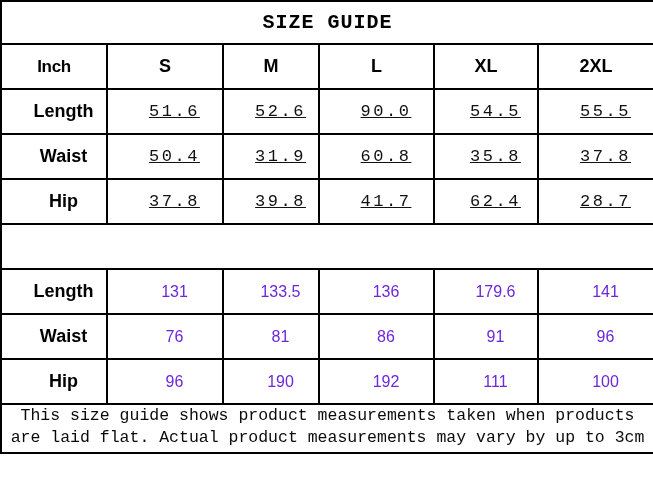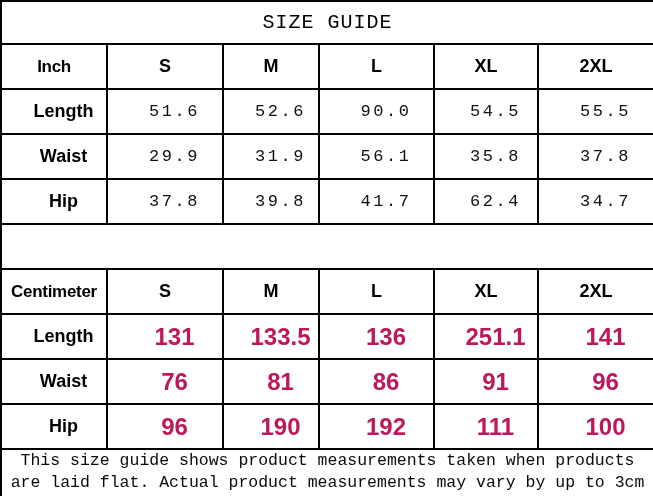--- a/index.html
+++ b/index.html
@@ -28,45 +28,46 @@
   }
   
   tr.r-title  td { height: 41px; }
   tr.r-head   td { height: 43px; }
   tr.r-data   td { height: 43px; padding-left: 19px; }
   tr.r-spacer td { height: 43px; border-left: 2px solid #000; border-right: 2px solid #000; }
   tr.r-note   td { height: 47px; vertical-align: top; }
   td.c-title {
     font-family: "Liberation Mono", "DejaVu Sans Mono", monospace;
     font-size: 20px;
-    font-weight: 400;
+    font-weight: 700;
     letter-spacing: 1px;
   }
   td.c-head {
     font-family: "Liberation Sans", sans-serif;
     font-size: 18px;
     font-weight: bold;
   }
   td.c-head.c-unit { font-size: 17px; letter-spacing: -0.3px; }
   td.c-label {
     font-family: "Liberation Sans", sans-serif;
     font-size: 18px;
     font-weight: bold;
   }
   td.c-inch {
     font-family: "Liberation Mono", "DejaVu Sans Mono", monospace;
     font-size: 17px;
     letter-spacing: 2.5px;
     color: #111111;
+    text-decoration: underline;
   }
   td.c-cm {
     font-family: "Liberation Sans", sans-serif;
-    font-size: 24px;
-    font-weight: 700;
-    color: #be185d;
+    font-size: 16px;
+    font-weight: 400;
+    color: #6d28d9;
   }
   td.c-note {
     font-family: "Liberation Mono", "DejaVu Sans Mono", monospace;
     font-size: 16.5px;
     line-height: 22px;
     padding: 3px 1px 0 1px;
     color: #0a0a0a;
     white-space: normal;
   }
 </style>
@@ -100,55 +101,47 @@
       <td class="c-label">Length</td>
       <td class="c-inch">51.6</td>
       <td class="c-inch">52.6</td>
       <td class="c-inch">90.0</td>
       <td class="c-inch">54.5</td>
       <td class="c-inch">55.5</td>
     </tr>
 
     <tr class="r-data">
       <td class="c-label">Waist</td>
-      <td class="c-inch">29.9</td>
+      <td class="c-inch">50.4</td>
       <td class="c-inch">31.9</td>
-      <td class="c-inch">56.1</td>
+      <td class="c-inch">60.8</td>
       <td class="c-inch">35.8</td>
       <td class="c-inch">37.8</td>
     </tr>
 
     <tr class="r-data">
       <td class="c-label">Hip</td>
       <td class="c-inch">37.8</td>
       <td class="c-inch">39.8</td>
       <td class="c-inch">41.7</td>
       <td class="c-inch">62.4</td>
-      <td class="c-inch">34.7</td>
+      <td class="c-inch">28.7</td>
     </tr>
 
     <tr class="r-spacer">
       <td colspan="6"></td>
     </tr>
 
-    <tr class="r-head">
-      <td class="c-head c-unit">Centimeter</td>
-      <td class="c-head">S</td>
-      <td class="c-head">M</td>
-      <td class="c-head">L</td>
-      <td class="c-head">XL</td>
-      <td class="c-head">2XL</td>
-    </tr>
 
     <tr class="r-data">
       <td class="c-label">Length</td>
       <td class="c-cm">131</td>
       <td class="c-cm">133.5</td>
       <td class="c-cm">136</td>
-      <td class="c-cm">251.1</td>
+      <td class="c-cm">179.6</td>
       <td class="c-cm">141</td>
     </tr>
 
     <tr class="r-data">
       <td class="c-label">Waist</td>
       <td class="c-cm">76</td>
       <td class="c-cm">81</td>
       <td class="c-cm">86</td>
       <td class="c-cm">91</td>
       <td class="c-cm">96</td>

